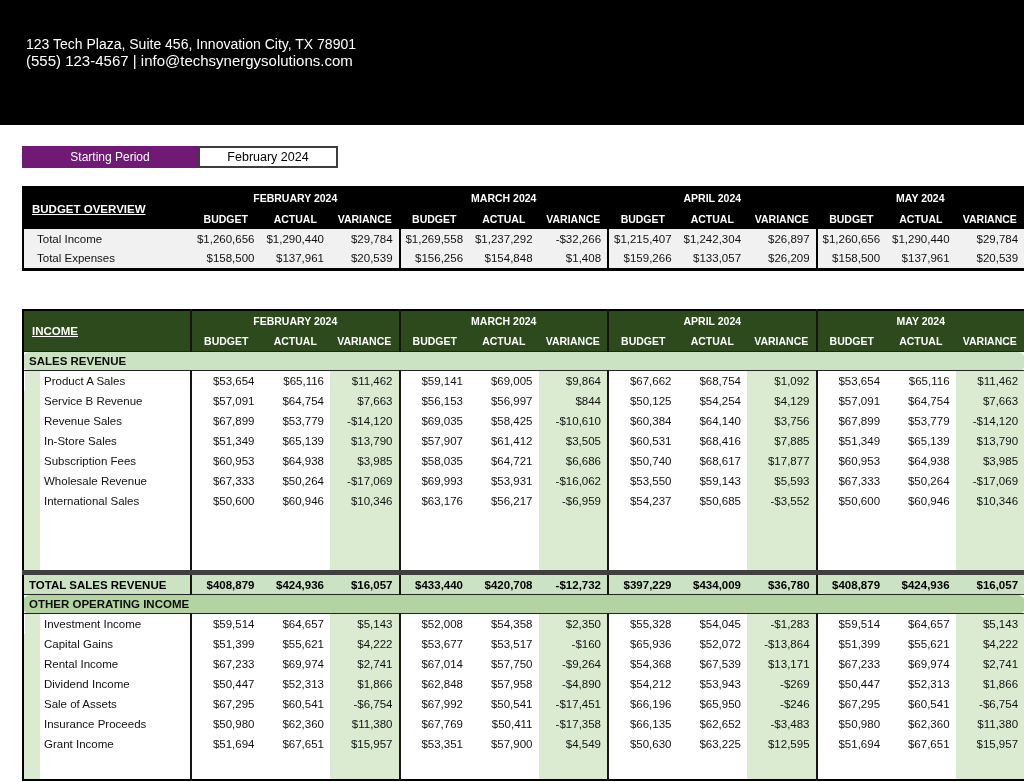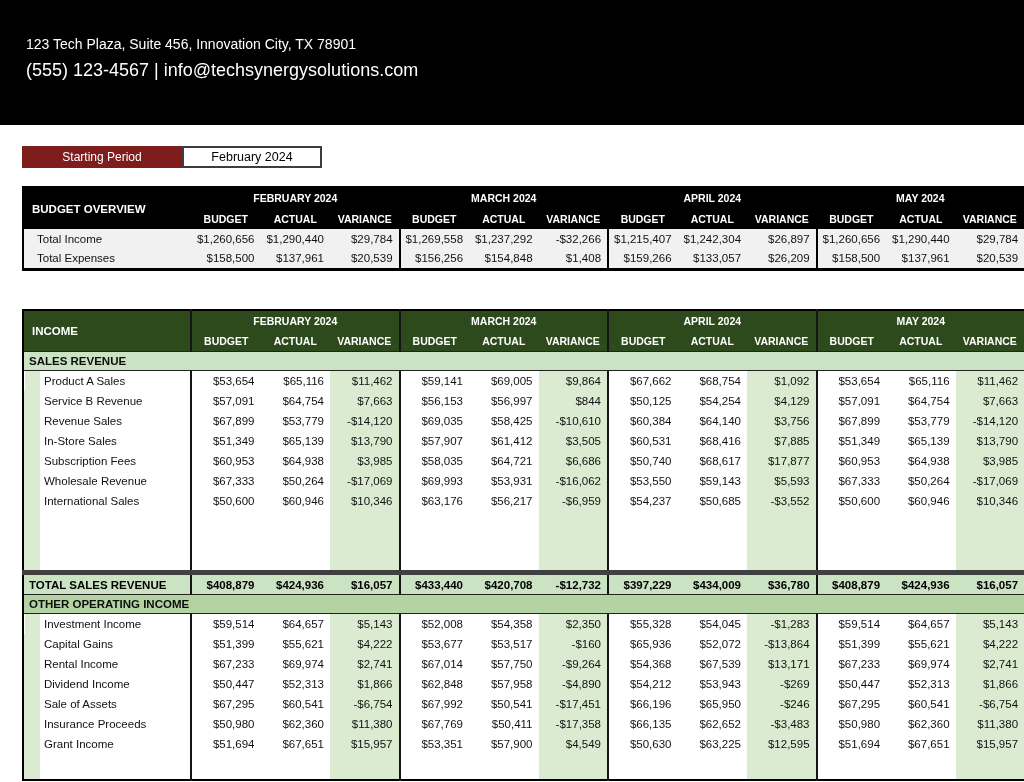--- a/index.html
+++ b/index.html
@@ -5,52 +5,52 @@
   * { box-sizing: border-box; }
   html, body { margin:0; padding:0; }
   body {
     width:1024px; height:782px; overflow:hidden; background:#fff;
     font-family:"Liberation Sans", sans-serif;
   }
   
   .banner { height:125px; background:#000; color:#fff; padding:25px 0 0 26px; }
   .banner h1 { margin:0; font-size:28px; font-weight:bold; letter-spacing:.2px; }
   .banner .addr { margin-top:11px; font-size:14px; }
-  .banner .contact { margin-top:8px; font-size:18px; }
+  .banner .contact { margin-top:0; font-size:15px; }
   
   .period { display:flex; margin:21px 0 0 22px; height:22px; }
-  .p-label { width:160px; background:#7f1d1d; color:#fff; font-size:12px;
+  .p-label { width:176px; background:#701a75; color:#fff; font-size:12px;
     display:flex; align-items:center; justify-content:center; }
   .p-value { width:140px; background:#fff; border:2px solid #3d3d3d; color:#000;
     font-size:12.5px; display:flex; align-items:center; justify-content:center; }
   
   table { border-collapse:collapse; table-layout:fixed; margin-left:22px;
     font-size:11.5px; width:1002px; }
   th, td { overflow:hidden; white-space:nowrap; padding:0; }
-  th.title-cell { text-align:left; padding-left:8px; font-size:11.5px; }
+  th.title-cell { text-align:left; padding-left:8px; font-size:11.5px;text-decoration:underline; }
   th.month-cell, th.sub-cell { font-size:10.5px; text-align:center; height:21px; }
   td.label { text-align:left; padding-left:13px; }
   td.num { text-align:right; padding-right:6px; }
   .neg { color:var(--neg); }
   
   .overview { border:2px solid #000; border-bottom-width:3px; margin-top:18px; }
   .overview thead th { background:#000; color:#fff; font-weight:bold; }
   .overview tbody td { background:var(--row-gray); height:20px; color:#111; }
   .overview tbody td.grp { border-left:2px solid #000; }
   
   .income { border:2px solid #000; margin-top:38px; }
   .income thead th { background:var(--dark-green); color:#fff; font-weight:bold; }
   .income th.grp, .income td.grp { border-left:2px solid #151515; }
   .income tbody td { background:#fff; height:20px; color:#111; }
   .income td.tint { background:var(--tint); }
   .income td.label { padding-left:20px;
     background:linear-gradient(90deg, var(--tint) 0 16px, #fff 16px); }
   .income tr.band td { background:var(--band-light); font-weight:bold; color:#0d0d0d;
     text-align:left; padding-left:5px; height:19px;
-    border-top:1px solid #222; border-bottom:1px solid #222; }
+    border-top:1px solid #222; border-bottom:1px solid #222;border-radius:7px; }
   .income tr.band.med td { background:var(--band-med); }
   .income tr.total td { background:var(--band-light); font-weight:bold; height:22px;
     border-top:5px solid #404040; color:#000; }
   .income tr.total td.label { padding-left:5px; background:var(--band-light); }
   .income tr.spacer td { height:62px; }
   .income tr.spacer-end td { height:26px; }
 </style>
 </head>
 <body>
 

